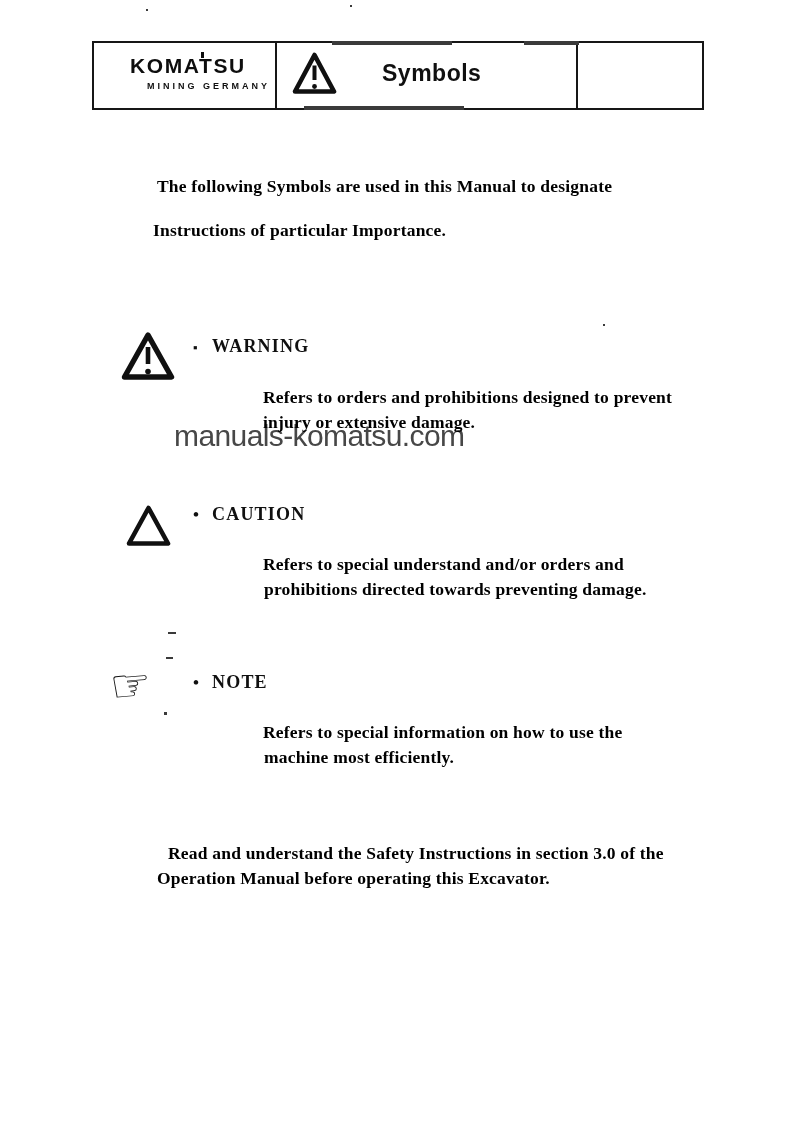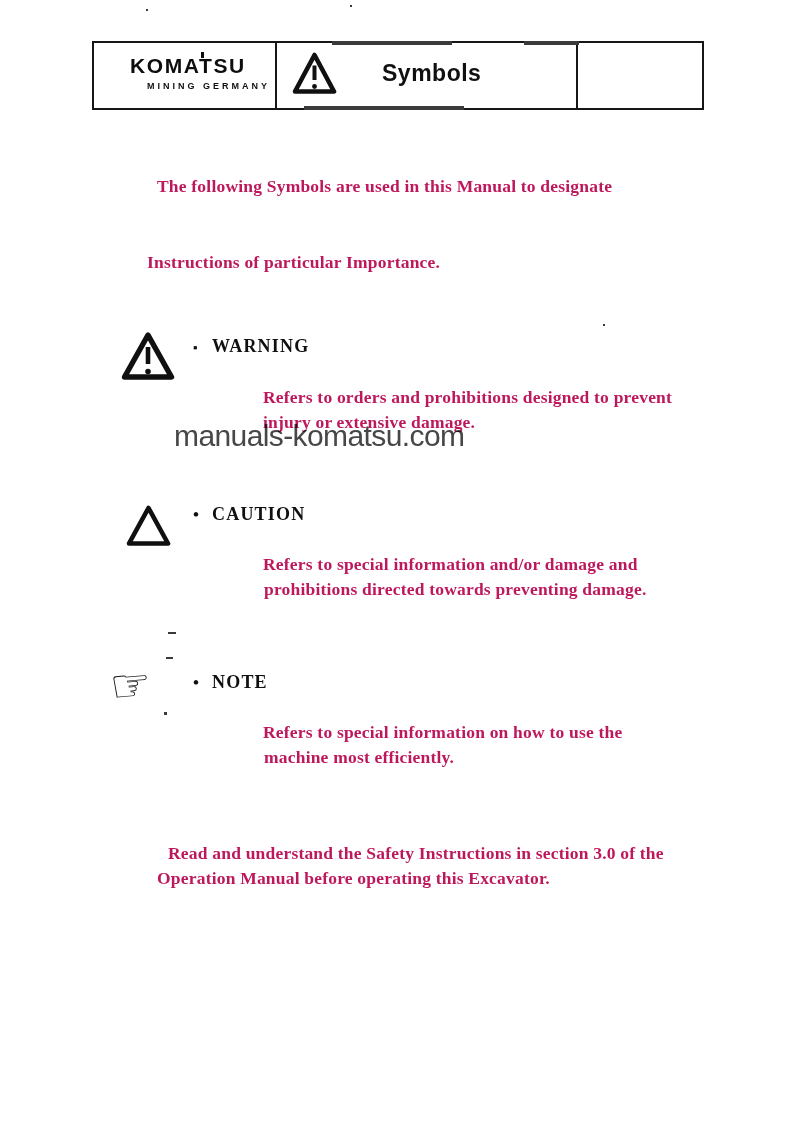--- a/index.html
+++ b/index.html
@@ -4,21 +4,21 @@
 <style>
   html, body { margin:0; padding:0; background:#ffffff; }
   .page {
     position:relative; width:793px; height:998px; background:#ffffff;
     font-family:"Liberation Serif", serif; color:#121212; overflow:hidden;
   }
   .abs { position:absolute; }
   
   .t {
     position:absolute; font-weight:bold; font-size:17.5px; white-space:nowrap;
-    color:#be185d; letter-spacing:0.2px;
+    color:#000000; letter-spacing:0.2px;
   }
   
   .header-table {
     position:absolute; left:92px; top:41px; width:608px; height:65px;
     border:2px solid #161616; background:#fff;
   }
   .cell-div { position:absolute; top:0; bottom:0; width:2px; background:#161616; }
   .logo-text {
     position:absolute; left:36px; top:11px;
     font-family:"Liberation Sans", sans-serif; font-weight:700; font-size:21px;
@@ -80,21 +80,21 @@
     </svg>
 
     <div class="header-title">Symbols</div>
 
     <div class="art" style="left:238px; top:-2px; width:120px; height:4px;"></div>
     <div class="art" style="left:430px; top:-2px; width:55px; height:4px;"></div>
     <div class="art" style="left:210px; top:63px; width:160px; height:4px;"></div>
   </div>
 
   <div class="t" style="left:157px; top:176px;">The following Symbols are used in this Manual to designate</div>
-  <div class="t" style="left:147px; top:220px;margin-top:32px;">Instructions of particular Importance.</div>
+  <div class="t" style="left:153px; top:220px;">Instructions of particular Importance.</div>
 
   <svg class="icon abs" style="left:121px; top:331px;" width="54" height="50" viewBox="0 0 54 50">
     <path d="M27 4 L50.5 46 L3.5 46 Z" fill="none" stroke="#101010" stroke-width="5.4" stroke-linejoin="round"></path>
     <line x1="27" y1="16" x2="27" y2="33" stroke="#101010" stroke-width="4.6"></line>
     <circle cx="27" cy="40.5" r="2.8" fill="#101010"></circle>
   </svg>
   <div class="label-row" style="left:193px; top:336px;">
     <span class="bullet">▪</span>
       <span class="sec-label">WARNING</span>
   </div>
@@ -103,21 +103,21 @@
 
   <div class="watermark">manuals-komatsu.com</div>
 
   <svg class="icon abs" style="left:126px; top:505px;" width="45" height="42" viewBox="0 0 45 42">
     <path d="M22.5 3 L42 38.5 L3 38.5 Z" fill="none" stroke="#101010" stroke-width="4.6" stroke-linejoin="round"></path>
   </svg>
   <div class="label-row" style="left:193px; top:504px;">
     <span class="bullet bullet-rd">•</span>
       <span class="sec-label">CAUTION</span>
   </div>
-  <div class="t" style="left:263px; top:554px;">Refers to special information and/or damage and</div>
+  <div class="t" style="left:263px; top:554px;">Refers to special understand and/or orders and</div>
   <div class="t" style="left:264px; top:579px;">prohibitions directed towards preventing damage.</div>
 
   <div class="hand">☞</div>
   <div class="label-row" style="left:193px; top:672px;">
     <span class="bullet bullet-rd">•</span>
       <span class="sec-label">NOTE</span>
   </div>
   <div class="t" style="left:263px; top:722px;">Refers to special information on how to use the</div>
   <div class="t" style="left:264px; top:747px;">machine most efficiently.</div>
 

